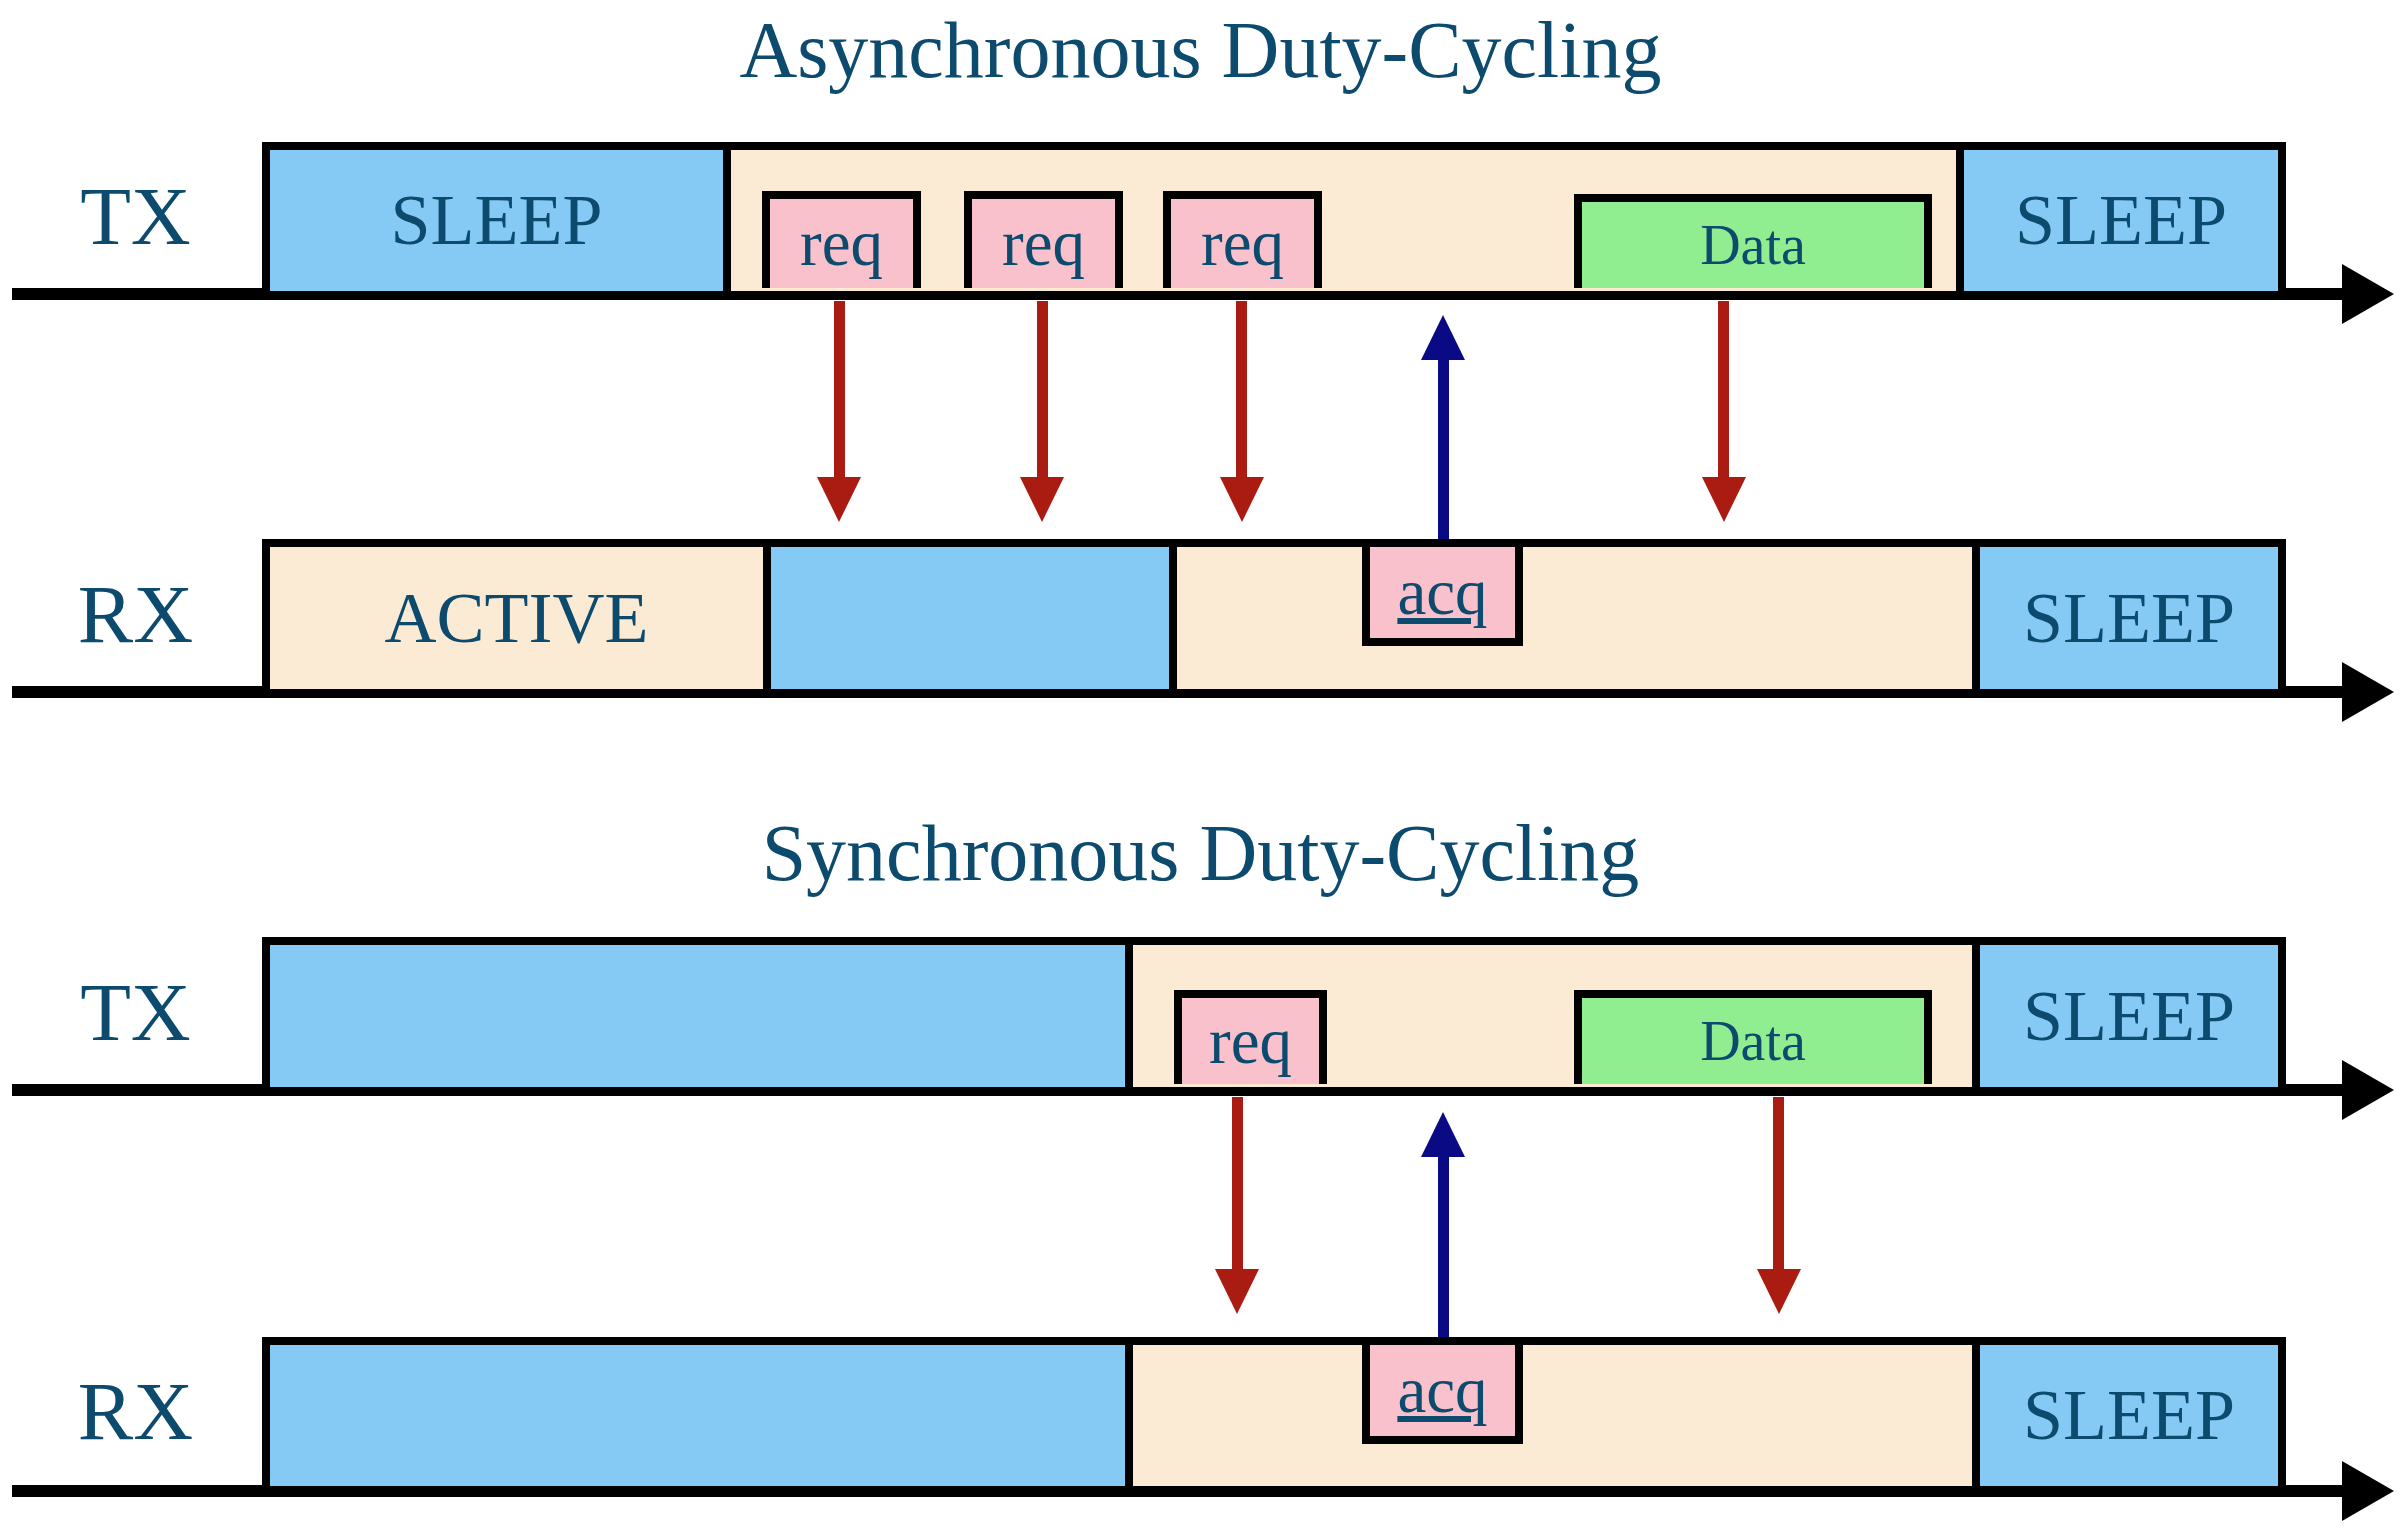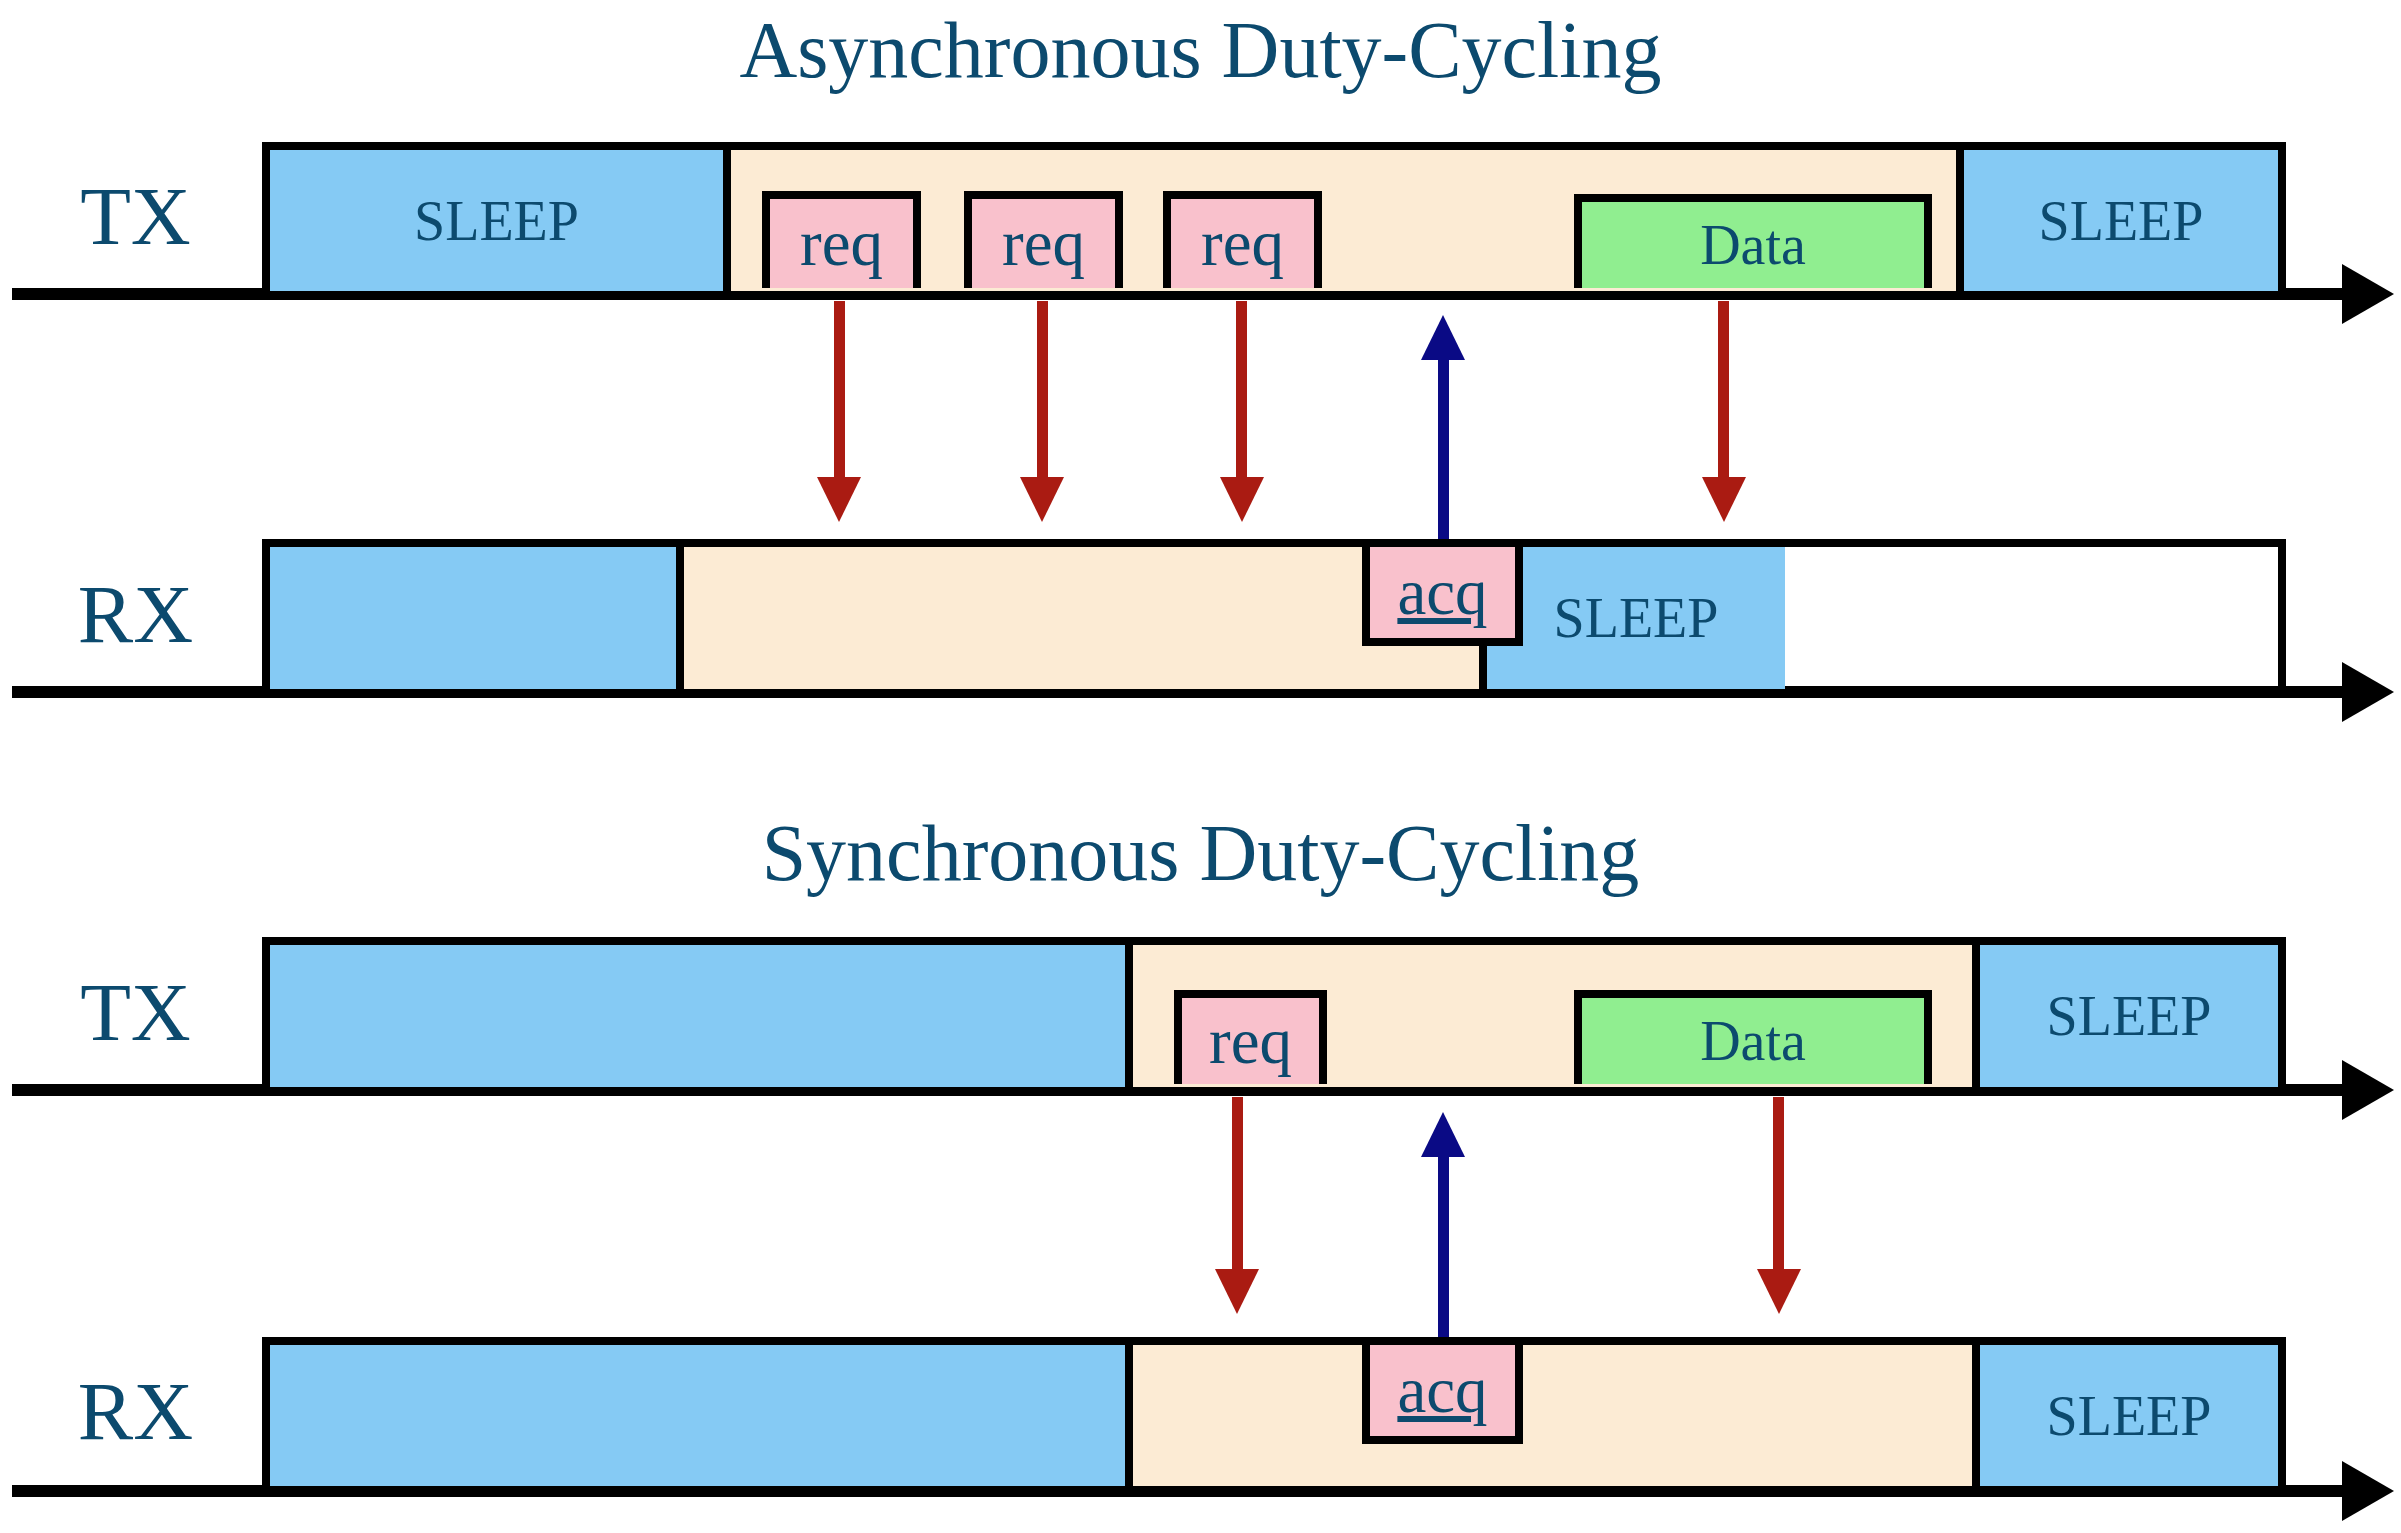--- a/index.html
+++ b/index.html
@@ -30,21 +30,21 @@
   .axis-label{
     position:absolute;left:32px;width:207px;display:flex;
     align-items:center;justify-content:center;font-size:83px;z-index:2;
   }
   .row{
     position:absolute;display:flex;box-sizing:border-box;
     border:8px solid var(--line-black);border-bottom:none;z-index:2;
   }
   .seg{
     height:100%;box-sizing:border-box;display:flex;
-    align-items:center;justify-content:center;font-size:56px;
+    align-items:center;justify-content:center;font-size:72px;
   }
   .seg + .seg{border-left:8px solid var(--line-black);}
   .float-box{
     position:absolute;box-sizing:border-box;z-index:3;
     border:8px solid var(--line-black);
     display:flex;align-items:center;justify-content:center;
     background:var(--packet-pink);font-size:65px;
   }
   .sit-bottom{border-bottom:none;}
   .hang-top{border-top:none;text-decoration:underline;}
@@ -106,20 +106,23 @@
   <div class="vline blue-line" style="left:1438px;top:358px;height:181px;"></div>
   <div class="head-up" style="left:1421px;top:315px;"></div>
   <div class="vline red-line" style="left:1718px;top:301px;height:177px;"></div>
   <div class="head-down" style="left:1702px;top:477px;"></div>
 
   <div class="axis" style="left:12px;top:686px;width:2330px;"></div>
   <div class="axis-head" style="left:2342px;top:662px;"></div>
   <div class="axis-label" style="top:539px;height:149px;">RX</div>
 
   <div class="row" style="left:262px;top:539px;width:2024px;height:150px;">
+    <div class="seg" style="width:493px;background:var(--idle-cream);">
+      <span>ACTIVE</span>
+    </div>
     <div class="seg" style="width:406px;background:var(--sleep-blue);"></div>
     <div class="seg" style="width:803px;background:var(--idle-cream);"></div>
     <div class="seg" style="width:306px;background:var(--sleep-blue);">
       <span>SLEEP</span>
     </div>
   </div>
 
   <div class="float-box hang-top" style="left:1362px;top:547px;width:161px;height:99px;">
     <span>acq</span>
   </div>

